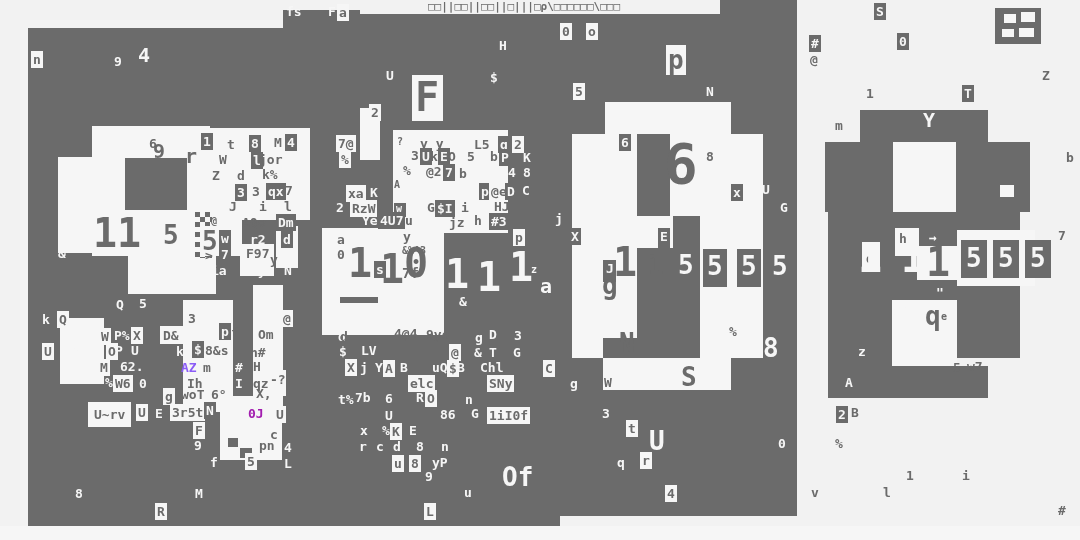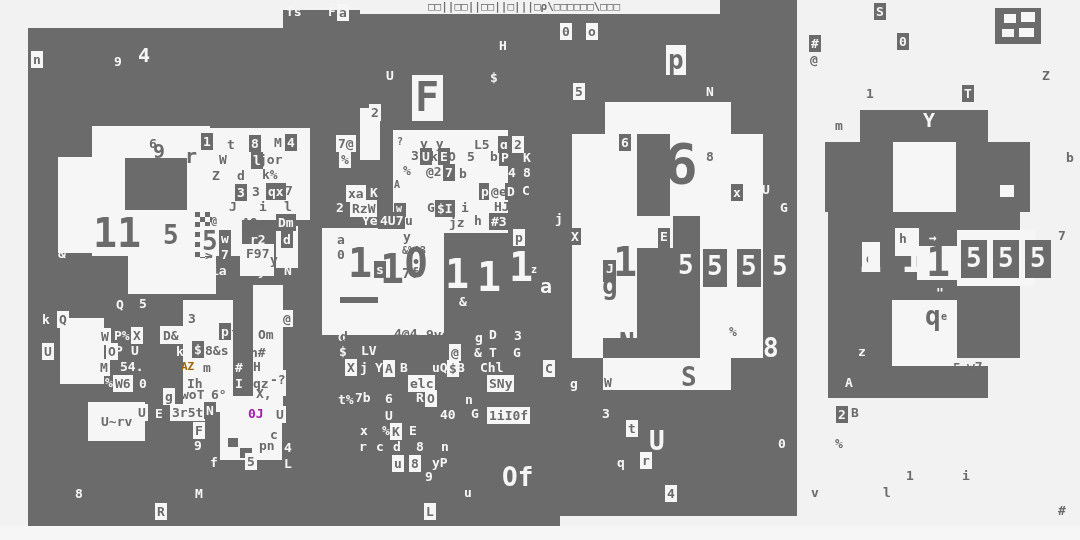--- a/index.html
+++ b/index.html
@@ -147,38 +147,38 @@
     <span class="gl" style="left: 74px; top: 345px; font-size: 13px; color: rgb(246, 246, 246);">Y</span>
     <span class="gl" style="left: 106px; top: 343px; font-size: 13px; color: rgb(107, 107, 107); background: rgb(246, 246, 246); padding: 2px;">O</span>
     <span class="gl" style="left: 115px; top: 344px; font-size: 13px; color: rgb(246, 246, 246);">P</span>
     <span class="gl" style="left: 131px; top: 344px; font-size: 13px; color: rgb(246, 246, 246);">U</span>
     <span class="gl" style="left: 176px; top: 345px; font-size: 13px; color: rgb(246, 246, 246);">k</span>
     <span class="gl" style="left: 192px; top: 341px; font-size: 13px; color: rgb(246, 246, 246); background: rgb(107, 107, 107); padding: 2px;">$</span>
     <span class="gl" style="left: 205px; top: 344px; font-size: 13px; color: rgb(107, 107, 107);">8&amp;s</span>
     <span class="gl" style="left: 250px; top: 346px; font-size: 13px; color: rgb(107, 107, 107);">h#</span>
     <span class="gl" style="left: 339px; top: 345px; font-size: 13px; color: rgb(246, 246, 246);">$</span>
     <span class="gl" style="left: 98px; top: 359px; font-size: 13px; color: rgb(107, 107, 107); background: rgb(246, 246, 246); padding: 2px;">M</span>
-    <span class="gl" style="left: 120px; top: 360px; font-size: 13px; color: rgb(246, 246, 246);">54.</span>
-    <span class="gl" style="left: 181px; top: 361px; font-size: 11px; color: #a16207;">AZ</span>
+    <span class="gl" style="left: 120px; top: 360px; font-size: 13px; color: rgb(246, 246, 246);">62.</span>
+    <span class="gl" style="left: 181px; top: 361px; font-size: 13px; color: #8b5cf6;">AZ</span>
     <span class="gl" style="left: 203px; top: 361px; font-size: 13px; color: rgb(107, 107, 107);">m</span>
     <span class="gl" style="left: 233px; top: 359px; font-size: 13px; color: rgb(246, 246, 246); background: rgb(107, 107, 107); padding: 2px;">#</span>
     <span class="gl" style="left: 253px; top: 360px; font-size: 13px; color: rgb(107, 107, 107);">H</span>
     <span class="gl" style="left: 345px; top: 359px; font-size: 13px; color: rgb(107, 107, 107); background: rgb(246, 246, 246); padding: 2px;">X</span>
     <span class="gl" style="left: 105px; top: 376px; font-size: 13px; color: rgb(246, 246, 246);">%</span>
     <span class="gl" style="left: 113px; top: 375px; font-size: 13px; color: rgb(107, 107, 107); background: rgb(246, 246, 246); padding: 2px;">W6</span>
     <span class="gl" style="left: 139px; top: 377px; font-size: 13px; color: rgb(246, 246, 246);">0</span>
     <span class="gl" style="left: 187px; top: 377px; font-size: 13px; color: rgb(107, 107, 107);">Ih</span>
     <span class="gl" style="left: 233px; top: 375px; font-size: 13px; color: rgb(246, 246, 246); background: rgb(107, 107, 107); padding: 2px;">I</span>
     <span class="gl" style="left: 253px; top: 377px; font-size: 13px; color: rgb(107, 107, 107);">qz</span>
     <span class="gl" style="left: 270px; top: 373px; font-size: 13px; color: rgb(107, 107, 107);">-?</span>
     <span class="gl" style="left: 163px; top: 388px; font-size: 13px; color: rgb(107, 107, 107); background: rgb(246, 246, 246); padding: 2px;">g</span>
     <span class="gl" style="left: 181px; top: 388px; font-size: 13px; color: rgb(107, 107, 107);">woT</span>
     <span class="gl" style="left: 211px; top: 388px; font-size: 13px; color: rgb(107, 107, 107);">6°</span>
     <span class="gl" style="left: 256px; top: 387px; font-size: 13px; color: rgb(107, 107, 107);">X,</span>
-    <span class="gl" style="left: 88px; top: 402px; font-size: 13px; color: rgb(107, 107, 107); background: rgb(246, 246, 246); padding: 13px;">U~rv</span>
+    <span class="gl" style="left: 88px; top: 402px; font-size: 13px; color: rgb(107, 107, 107); background: rgb(246, 246, 246); padding: 6px;">U~rv</span>
     <span class="gl" style="left: 136px; top: 404px; font-size: 13px; color: rgb(107, 107, 107); background: rgb(246, 246, 246); padding: 2px;">U</span>
     <span class="gl" style="left: 155px; top: 407px; font-size: 13px; color: rgb(246, 246, 246);">E</span>
     <span class="gl" style="left: 170px; top: 404px; font-size: 13px; color: rgb(107, 107, 107); background: rgb(246, 246, 246); padding: 2px;">3r5t</span>
     <span class="gl" style="left: 204px; top: 402px; font-size: 13px; color: rgb(246, 246, 246); background: rgb(107, 107, 107); padding: 2px;">N</span>
     <span class="gl" style="left: 246px; top: 405px; font-size: 13px; color: #a21caf; background: rgb(246, 246, 246); padding: 2px;">0J</span>
     <span class="gl" style="left: 274px; top: 406px; font-size: 13px; color: rgb(107, 107, 107); background: rgb(246, 246, 246); padding: 2px;">U</span>
     <span class="gl" style="left: 193px; top: 422px; font-size: 13px; color: rgb(107, 107, 107); background: rgb(246, 246, 246); padding: 2px;">F</span>
     <span class="gl" style="left: 270px; top: 428px; font-size: 13px; color: rgb(107, 107, 107);">c</span>
     <span class="gl" style="left: 194px; top: 439px; font-size: 13px; color: rgb(246, 246, 246);">9</span>
     <span class="gl" style="left: 259px; top: 439px; font-size: 13px; color: rgb(107, 107, 107);">pn</span>
@@ -275,21 +275,21 @@
     <span class="gl" style="left: 480px; top: 361px; font-size: 13px; color: rgb(246, 246, 246);">Chl</span>
     <span class="gl" style="left: 543px; top: 360px; font-size: 13px; color: rgb(107, 107, 107); background: rgb(246, 246, 246); padding: 2px;">C</span>
     <span class="gl" style="left: 408px; top: 375px; font-size: 13px; color: rgb(107, 107, 107); background: rgb(246, 246, 246); padding: 2px;">elc</span>
     <span class="gl" style="left: 487px; top: 375px; font-size: 13px; color: rgb(107, 107, 107); background: rgb(246, 246, 246); padding: 2px;">SNy</span>
     <span class="gl" style="left: 355px; top: 391px; font-size: 13px; color: rgb(246, 246, 246);">7b</span>
     <span class="gl" style="left: 385px; top: 392px; font-size: 13px; color: rgb(246, 246, 246);">6</span>
     <span class="gl" style="left: 416px; top: 391px; font-size: 13px; color: rgb(246, 246, 246);">R</span>
     <span class="gl" style="left: 425px; top: 390px; font-size: 13px; color: rgb(107, 107, 107); background: rgb(246, 246, 246); padding: 2px;">O</span>
     <span class="gl" style="left: 465px; top: 393px; font-size: 13px; color: rgb(246, 246, 246);">n</span>
     <span class="gl" style="left: 385px; top: 409px; font-size: 13px; color: rgb(246, 246, 246);">U</span>
-    <span class="gl" style="left: 440px; top: 408px; font-size: 13px; color: rgb(246, 246, 246);">40</span>
+    <span class="gl" style="left: 440px; top: 408px; font-size: 13px; color: rgb(246, 246, 246);">86</span>
     <span class="gl" style="left: 471px; top: 407px; font-size: 13px; color: rgb(246, 246, 246);">G</span>
     <span class="gl" style="left: 487px; top: 407px; font-size: 13px; color: rgb(107, 107, 107); background: rgb(246, 246, 246); padding: 2px;">1iI0f</span>
     <span class="gl" style="left: 360px; top: 424px; font-size: 13px; color: rgb(246, 246, 246);">x</span>
     <span class="gl" style="left: 382px; top: 424px; font-size: 13px; color: rgb(246, 246, 246);">%</span>
     <span class="gl" style="left: 390px; top: 423px; font-size: 13px; color: rgb(107, 107, 107); background: rgb(246, 246, 246); padding: 2px;">K</span>
     <span class="gl" style="left: 409px; top: 424px; font-size: 13px; color: rgb(246, 246, 246);">E</span>
     <span class="gl" style="left: 359px; top: 440px; font-size: 13px; color: rgb(246, 246, 246);">r</span>
     <span class="gl" style="left: 376px; top: 440px; font-size: 13px; color: rgb(246, 246, 246);">c</span>
     <span class="gl" style="left: 393px; top: 440px; font-size: 13px; color: rgb(246, 246, 246);">d</span>
     <span class="gl" style="left: 416px; top: 440px; font-size: 13px; color: rgb(246, 246, 246);">8</span>

